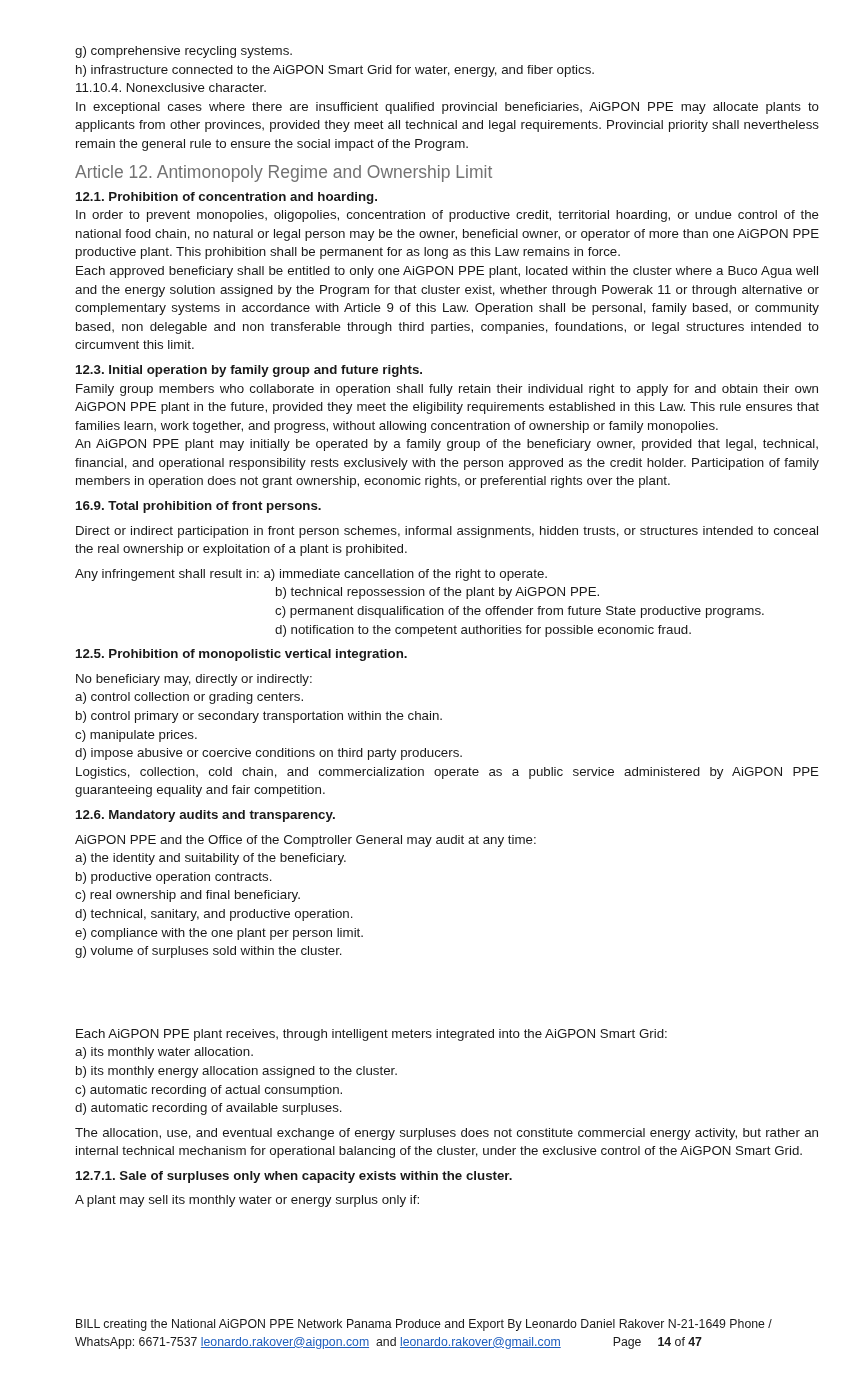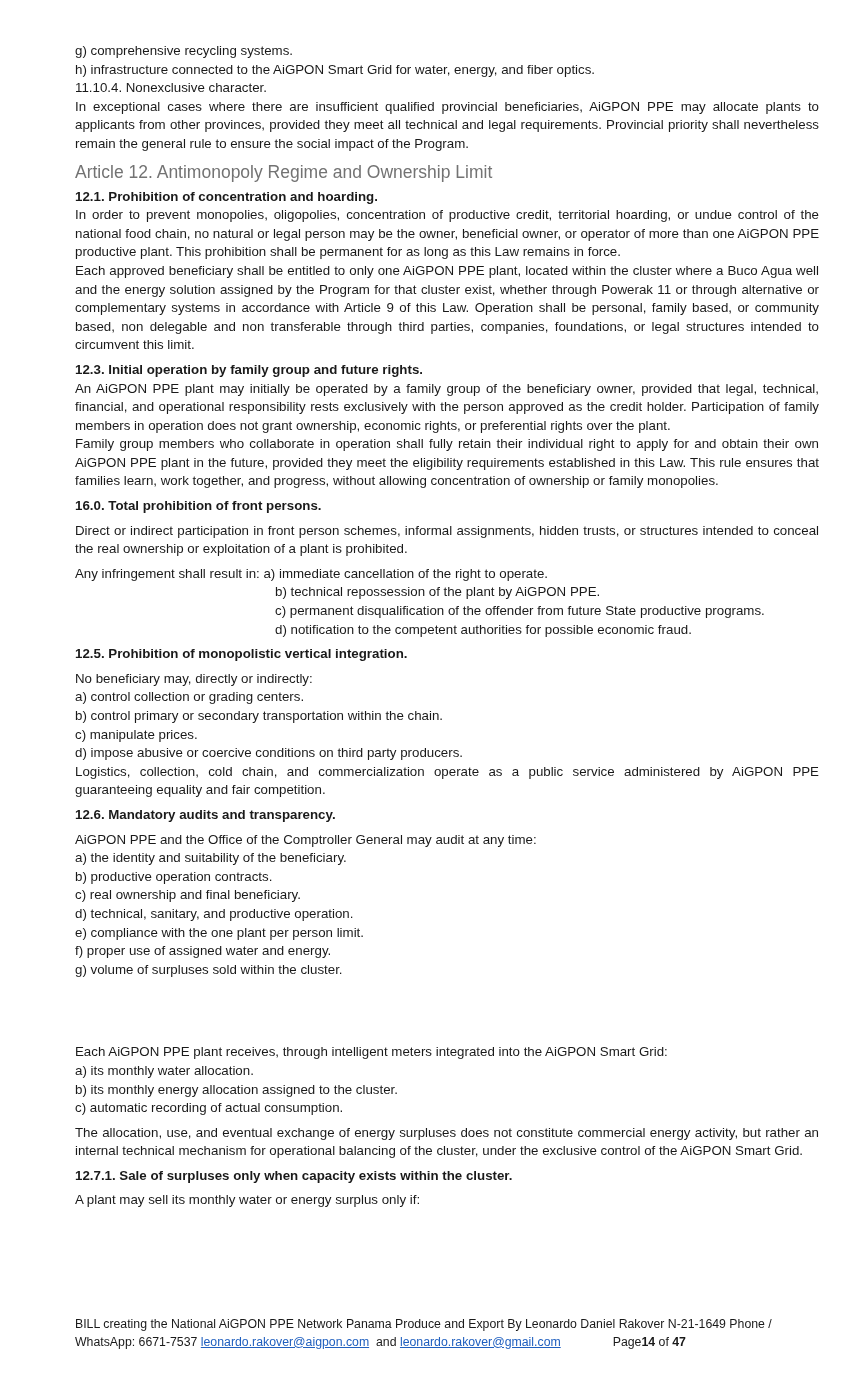--- a/index.html
+++ b/index.html
@@ -23,21 +23,21 @@
   .sec-head { font-weight: bold; margin-top: 6px; }
   .sec-head.first { margin-top: 0; }
   .indent-list { padding-left: 200px; }
   .spacer-big { height: 58px; }
   .footer {
     position: absolute; left: 75px; top: 1316px; width: 730px;
     font-size: 12.3px; line-height: 17.5px; color: #1a1a1a;
   }
   .footer a { color: #1f5fbf; text-decoration: underline; }
   .footer .page-label { margin-left: 52px; }
-  .footer .pg-num { font-weight: bold; }
+  .footer .pg-num { font-weight: bold; margin-left: 16px; }
   .footer .pg-total { font-weight: bold; }
 </style>
 </head>
 <body>
 
 <div class="page">
 
   <div>
     <p>g) comprehensive recycling systems.</p>
     <p>h) infrastructure connected to the AiGPON Smart Grid for water, energy, and fiber optics.</p>
@@ -52,26 +52,26 @@
     <p class="sec-head first">12.1. Prohibition of concentration and hoarding.</p>
     <p class="just">In order to prevent monopolies, oligopolies, concentration of productive credit, territorial hoarding, or undue control of the national food chain, no natural or legal person may be the owner, beneficial owner, or operator of more than one AiGPON PPE productive plant. This prohibition shall be permanent for as long as this Law remains in force.</p>
   </section>
 
   <section>
     <p class="just">Each approved beneficiary shall be entitled to only one AiGPON PPE plant, located within the cluster where a Buco Agua well and the energy solution assigned by the Program for that cluster exist, whether through Powerak 11 or through alternative or complementary systems in accordance with Article 9 of this Law. Operation shall be personal, family based, or community based, non delegable and non transferable through third parties, companies, foundations, or legal structures intended to circumvent this limit.</p>
   </section>
 
   <section>
     <p class="sec-head">12.3. Initial operation by family group and future rights.</p>
+    <p class="just">Family group members who collaborate in operation shall fully retain their individual right to apply for and obtain their own AiGPON PPE plant in the future, provided they meet the eligibility requirements established in this Law. This rule ensures that families learn, work together, and progress, without allowing concentration of ownership or family monopolies.</p>
     <p class="just">An AiGPON PPE plant may initially be operated by a family group of the beneficiary owner, provided that legal, technical, financial, and operational responsibility rests exclusively with the person approved as the credit holder. Participation of family members in operation does not grant ownership, economic rights, or preferential rights over the plant.</p>
-    <p class="just">Family group members who collaborate in operation shall fully retain their individual right to apply for and obtain their own AiGPON PPE plant in the future, provided they meet the eligibility requirements established in this Law. This rule ensures that families learn, work together, and progress, without allowing concentration of ownership or family monopolies.</p>
   </section>
 
   <section>
-    <p class="sec-head">16.0. Total prohibition of front persons.</p>
+    <p class="sec-head">16.9. Total prohibition of front persons.</p>
     <p class="just gap-s">Direct or indirect participation in front person schemes, informal assignments, hidden trusts, or structures intended to conceal the real ownership or exploitation of a plant is prohibited.</p>
     <p class="gap-s">Any infringement shall result in: a) immediate cancellation of the right to operate.</p>
     <div class="indent-list">
       <p>b) technical repossession of the plant by AiGPON PPE.</p>
       <p>c) permanent disqualification of the offender from future State productive programs.</p>
       <p>d) notification to the competent authorities for possible economic fraud.</p>
     </div>
   </section>
 
   <section>
@@ -85,31 +85,31 @@
   </section>
 
   <section>
     <p class="sec-head">12.6. Mandatory audits and transparency.</p>
     <p class="gap-s">AiGPON PPE and the Office of the Comptroller General may audit at any time:</p>
     <p>a) the identity and suitability of the beneficiary.</p>
     <p>b) productive operation contracts.</p>
     <p>c) real ownership and final beneficiary.</p>
     <p>d) technical, sanitary, and productive operation.</p>
     <p>e) compliance with the one plant per person limit.</p>
-    <p>f) proper use of assigned water and energy.</p>
     <p>g) volume of surpluses sold within the cluster.</p>
   </section>
 
   <div class="spacer-big"></div>
 
   <section>
     <p class="gap-s">Each AiGPON PPE plant receives, through intelligent meters integrated into the AiGPON Smart Grid:</p>
     <p>a) its monthly water allocation.</p>
     <p>b) its monthly energy allocation assigned to the cluster.</p>
     <p>c) automatic recording of actual consumption.</p>
+    <p>d) automatic recording of available surpluses.</p>
     <p class="just gap-s">The allocation, use, and eventual exchange of energy surpluses does not constitute commercial energy activity, but rather an internal technical mechanism for operational balancing of the cluster, under the exclusive control of the AiGPON Smart Grid.</p>
   </section>
 
   <section>
     <p class="sec-head">12.7.1. Sale of surpluses only when capacity exists within the cluster.</p>
     <p class="gap-s">A plant may sell its monthly water or energy surplus only if:</p>
   </section>
 </div>
 
 <footer class="footer">

